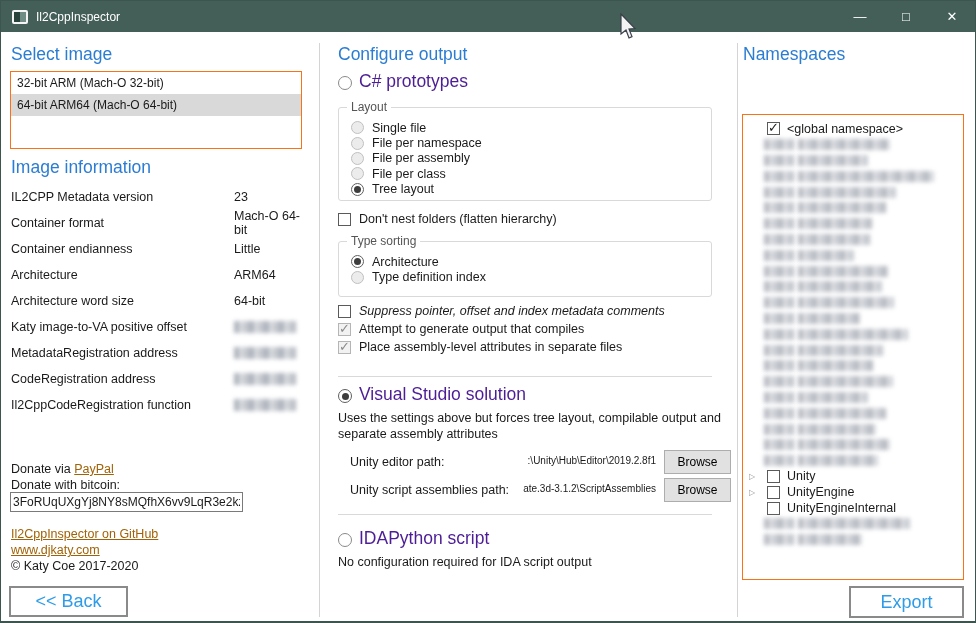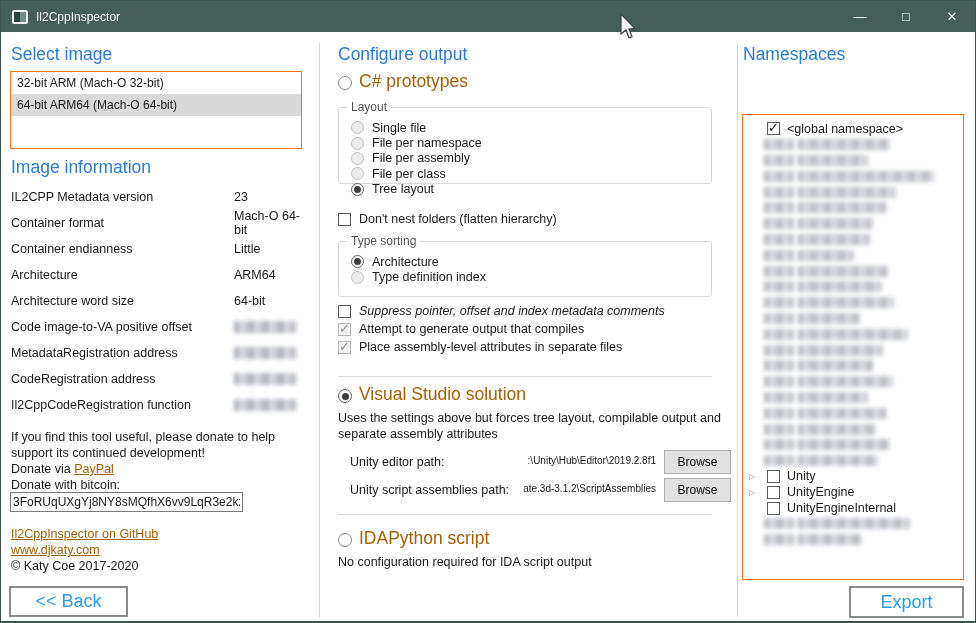--- a/index.html
+++ b/index.html
@@ -64,21 +64,21 @@
   .check-row { position:absolute; display:flex; align-items:center; font-size:12.5px; color:#1a1a1a; }
   .check-row .checkbox { margin-right:8px; }
 
   .groupbox { position:absolute; border:1px solid #d9d9d9; border-radius:3px; }
   .gb-title { position:absolute; top:-8px; left:8px; background:#fff; padding:0 4px; font-size:12px; color:#555; }
   .gb-body { position:absolute; left:12px; top:12px; right:6px; }
 
   .section-radio { position:absolute; display:flex; align-items:flex-start; }
   .section-radio .radio { width:14px; height:14px; margin-top:5px; margin-right:7px; }
   .section-radio .radio.selected::after { left:2.5px; top:2.5px; width:7px; height:7px; }
-  .section-title { font-size:17.5px; color:#a16207; }
+  .section-title { font-size:17.5px; color:#4c1d95; }
 
   .field-label { position:absolute; font-size:12.5px; color:#1a1a1a; }
   .field-value { position:absolute; font-size:10px; color:#1a1a1a; text-align:right; white-space:nowrap; }
   .browse-btn { position:absolute; width:67px; height:24px; background:#e1e1e1; border:1px solid #adadad;
                 font-size:12px; color:#000; font-family:"Liberation Sans", sans-serif; cursor:pointer; }
 
   
   .ns-row { position:absolute; left:1px; height:15.8px; display:flex; align-items:center; font-size:12.5px; color:#1a1a1a; }
   .ns-expander { width:10px; margin-left:5px; font-size:8px; color:#9a9a9a; flex:none; }
   .ns-gap { width:10px; margin-left:5px; flex:none; }
@@ -136,58 +136,57 @@
   </div>
       <div class="info-row" style="top: 78px;">
     <span class="info-label">Architecture</span>
     <span class="info-value">ARM64</span>
   </div>
       <div class="info-row" style="top: 104px;">
     <span class="info-label">Architecture word size</span>
     <span class="info-value">64-bit</span>
   </div>
       <div class="info-row" style="top: 130px;">
-    <span class="info-label">Code image-to-VA positive offset</span>
+    <span class="info-label">Katy image-to-VA positive offset</span>
     <span class="info-value redacted" style="width: 62px;"></span>
   </div>
       <div class="info-row" style="top: 156px;">
     <span class="info-label">MetadataRegistration address</span>
     <span class="info-value redacted" style="width: 62px;"></span>
   </div>
       <div class="info-row" style="top: 182px;">
     <span class="info-label">CodeRegistration address</span>
     <span class="info-value redacted" style="width: 62px;"></span>
   </div>
       <div class="info-row" style="top: 208px;">
     <span class="info-label">Il2CppCodeRegistration function</span>
     <span class="info-value redacted" style="width: 62px;"></span>
   </div>
     </div>
 
-  <div class="para" style="left:10px; top:428px; width:302px;">If you find this tool useful, please donate to help support its continued development!</div>
   <div class="para" style="left:10px; top:460px;">
     <span>Donate via </span><a class="link">PayPal</a>
   </div>
   <div class="para" style="left:10px; top:476px;">Donate with bitcoin:</div>
   <input class="text-input" style="left: 9px; top: 491px; width: 233px; height: 20px;" value="3FoRUqUXgYj8NY8sMQfhX6vv9LqR3e2kzz">
 
   <div class="para" style="left:10px; top:525px;"><a class="link">Il2CppInspector on GitHub</a></div>
   <div class="para" style="left:10px; top:541px;"><a class="link">www.djkaty.com</a></div>
   <div class="para" style="left:10px; top:557px;">© Katy Coe 2017-2020</div>
 
   <button class="big-btn" style="left:8px; top:585px; width:119px; height:31px;">&lt;&lt; Back</button>
 
   <div class="header" style="left:337px; top:43px;">Configure output</div>
 
   <div class="section-radio" style="left:337px; top:70px;">
     <span class="radio" id="csharp-radio"></span>
     <span class="section-title">C# prototypes</span>
   </div>
 
-  <div class="groupbox" style="left:337px; top:106px; width:374px; height:77px;">
+  <div class="groupbox" style="left:337px; top:106px; width:374px; height:94px;">
     <span class="gb-title">Layout</span>
     <div class="gb-body" id="layout-options">
         <div class="opt-row">
     <span class="radio disabled"></span>
     <span class="opt-label">Single file</span>
   </div>
         <div class="opt-row">
     <span class="radio disabled"></span>
     <span class="opt-label">File per namespace</span>
   </div>

